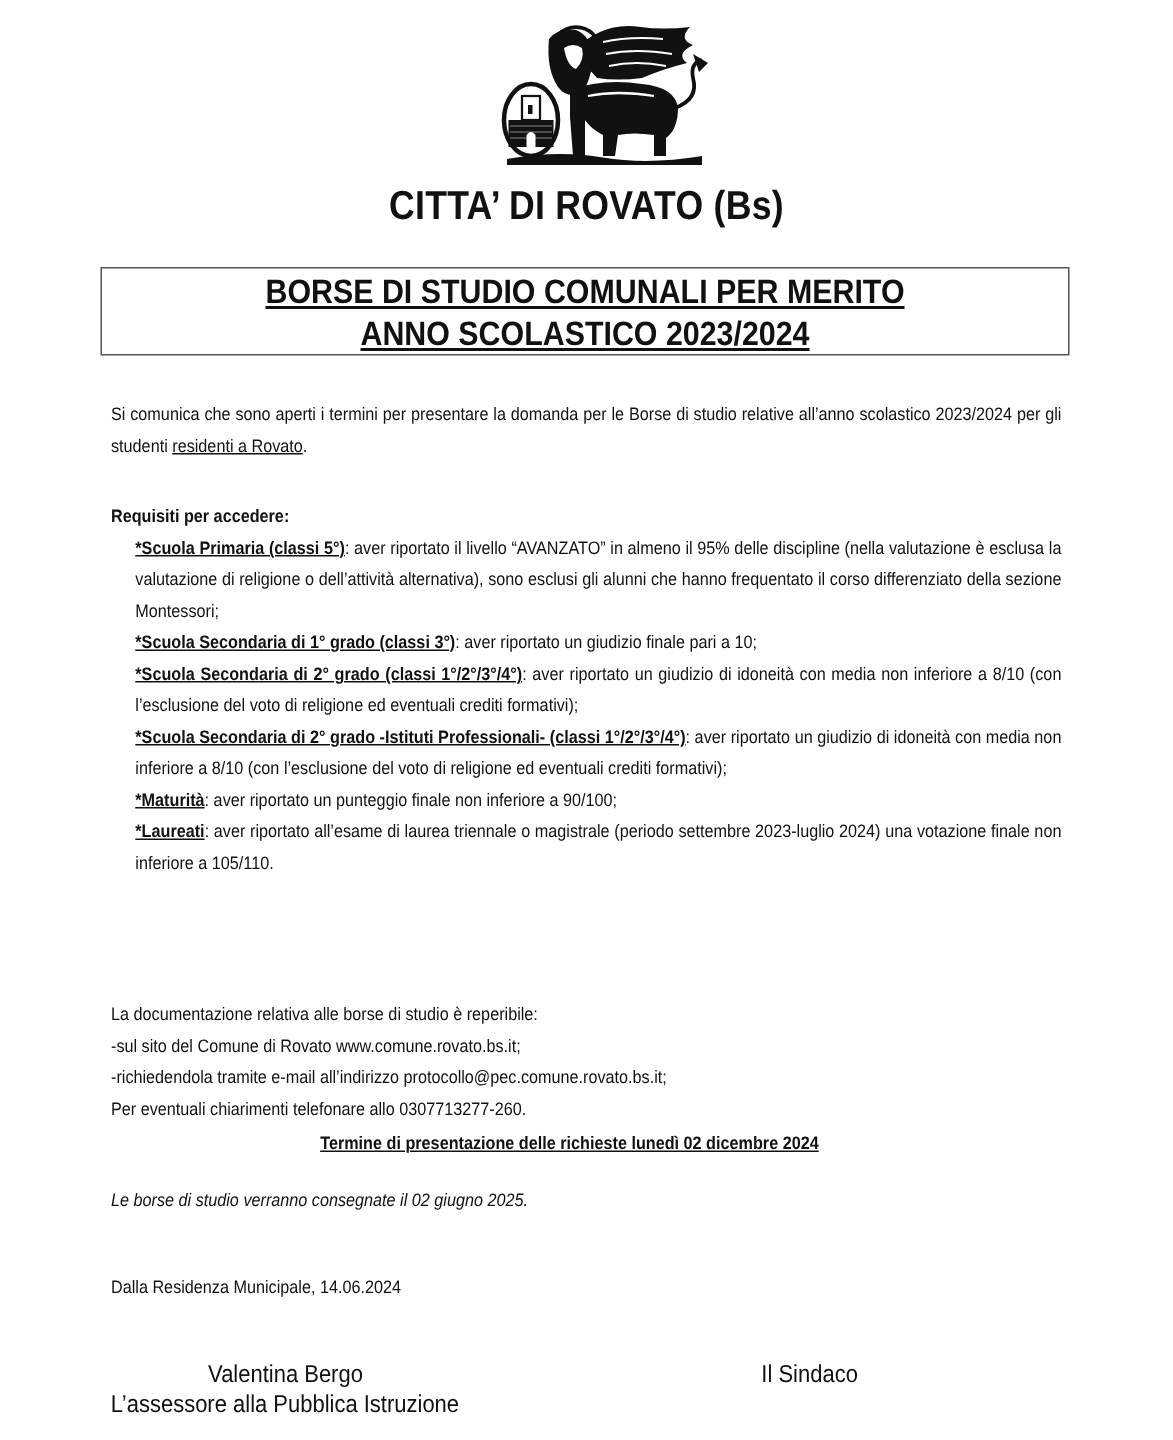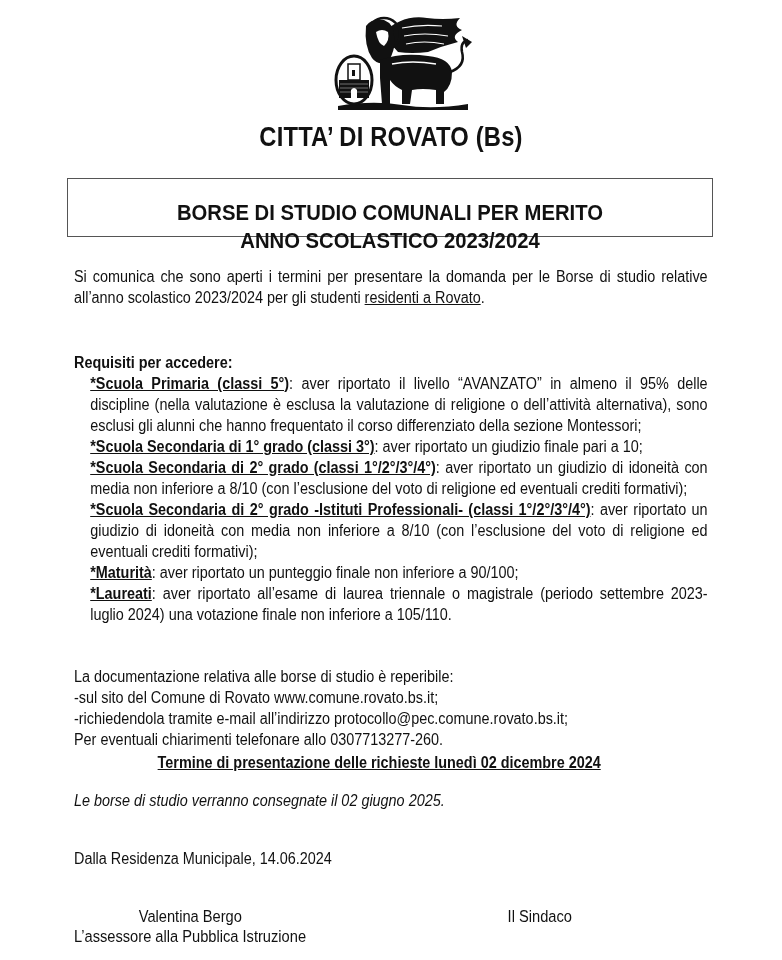--- a/index.html
+++ b/index.html
@@ -12,26 +12,27 @@
     }
     .city-title {
       position: absolute; left: 0; width: 782px; top: 122px;
       text-align: center; font-weight: bold; font-size: 27px;
       letter-spacing: 0.2px; transform: scaleX(0.88); transform-origin: center;
     }
     .title-box {
       position: absolute; left: 67px; top: 178px; width: 646px; height: 59px;
       border: 1px solid #555; box-sizing: border-box;
       text-align: center; font-weight: bold; font-size: 22.5px; line-height: 28px;
-      padding-top: 20px;
+      padding-top: 2px;
+      text-decoration: underline;
     }
     .title-box .ln { display: block; transform: scaleX(0.9); transform-origin: center; }
     .text {
       position: absolute; left: 74px; width: 634px;
-      font-size: 16px; line-height: 21px;
+      font-size: 12px; line-height: 21px;
     }
     .just { text-align: justify; text-align-last: left; }
     .cond { transform: scaleX(0.9); transform-origin: left top; width: 704px; }
     .u { text-decoration: underline; }
     .b { font-weight: bold; }
     .indent { padding-left: 18px; }
     .req-item { display: block; }
     .center { text-align: center; }
     .sig { position: absolute; font-size: 16.3px; line-height: 20px; text-align: center; }
     .sig .inner { display: inline-block; transform: scaleX(0.9); }
@@ -75,21 +76,21 @@
   <span class="ln">BORSE DI STUDIO COMUNALI PER MERITO</span>
   <span class="ln">ANNO SCOLASTICO 2023/2024</span>
 </div>
 
 <div class="text just" style="top:266px;">
   <div class="cond">
     <span>Si comunica che sono aperti i termini per presentare la domanda per le Borse di studio relative all’anno scolastico 2023/2024 per gli studenti </span><span class="u">residenti a Rovato</span><span>.</span>
   </div>
 </div>
 
-<div class="text" style="top:352px;">
+<div class="text" style="top:334px;">
   <div class="cond">
     <div class="b">Requisiti per accedere:</div>
     <div class="indent just">
       <span class="req-item"><span class="b u">*Scuola Primaria (classi 5°)</span><span>: aver riportato il livello “AVANZATO” in almeno il 95% delle discipline (nella valutazione è esclusa la valutazione di religione o dell’attività alternativa), sono esclusi gli alunni che hanno frequentato il corso differenziato della sezione Montessori;</span></span>
       <span class="req-item"><span class="b u">*Scuola Secondaria di 1° grado (classi 3°)</span><span>: aver riportato un giudizio finale pari a 10;</span></span>
       <span class="req-item"><span class="b u">*Scuola Secondaria di 2° grado (classi 1°/2°/3°/4°)</span><span>: aver riportato un giudizio di idoneità con media non inferiore a 8/10 (con l’esclusione del voto di religione ed eventuali crediti formativi);</span></span>
       <span class="req-item"><span class="b u">*Scuola Secondaria di 2° grado -Istituti Professionali- (classi 1°/2°/3°/4°)</span><span>: aver riportato un giudizio di idoneità con media non inferiore a 8/10 (con l’esclusione del voto di religione ed eventuali crediti formativi);</span></span>
       <span class="req-item"><span class="b u">*Maturità</span><span>: aver riportato un punteggio finale non inferiore a 90/100;</span></span>
       <span class="req-item"><span class="b u">*Laureati</span><span>: aver riportato all’esame di laurea triennale o magistrale (periodo settembre 2023-luglio 2024) una votazione finale non inferiore a 105/110.</span></span>
     </div>

